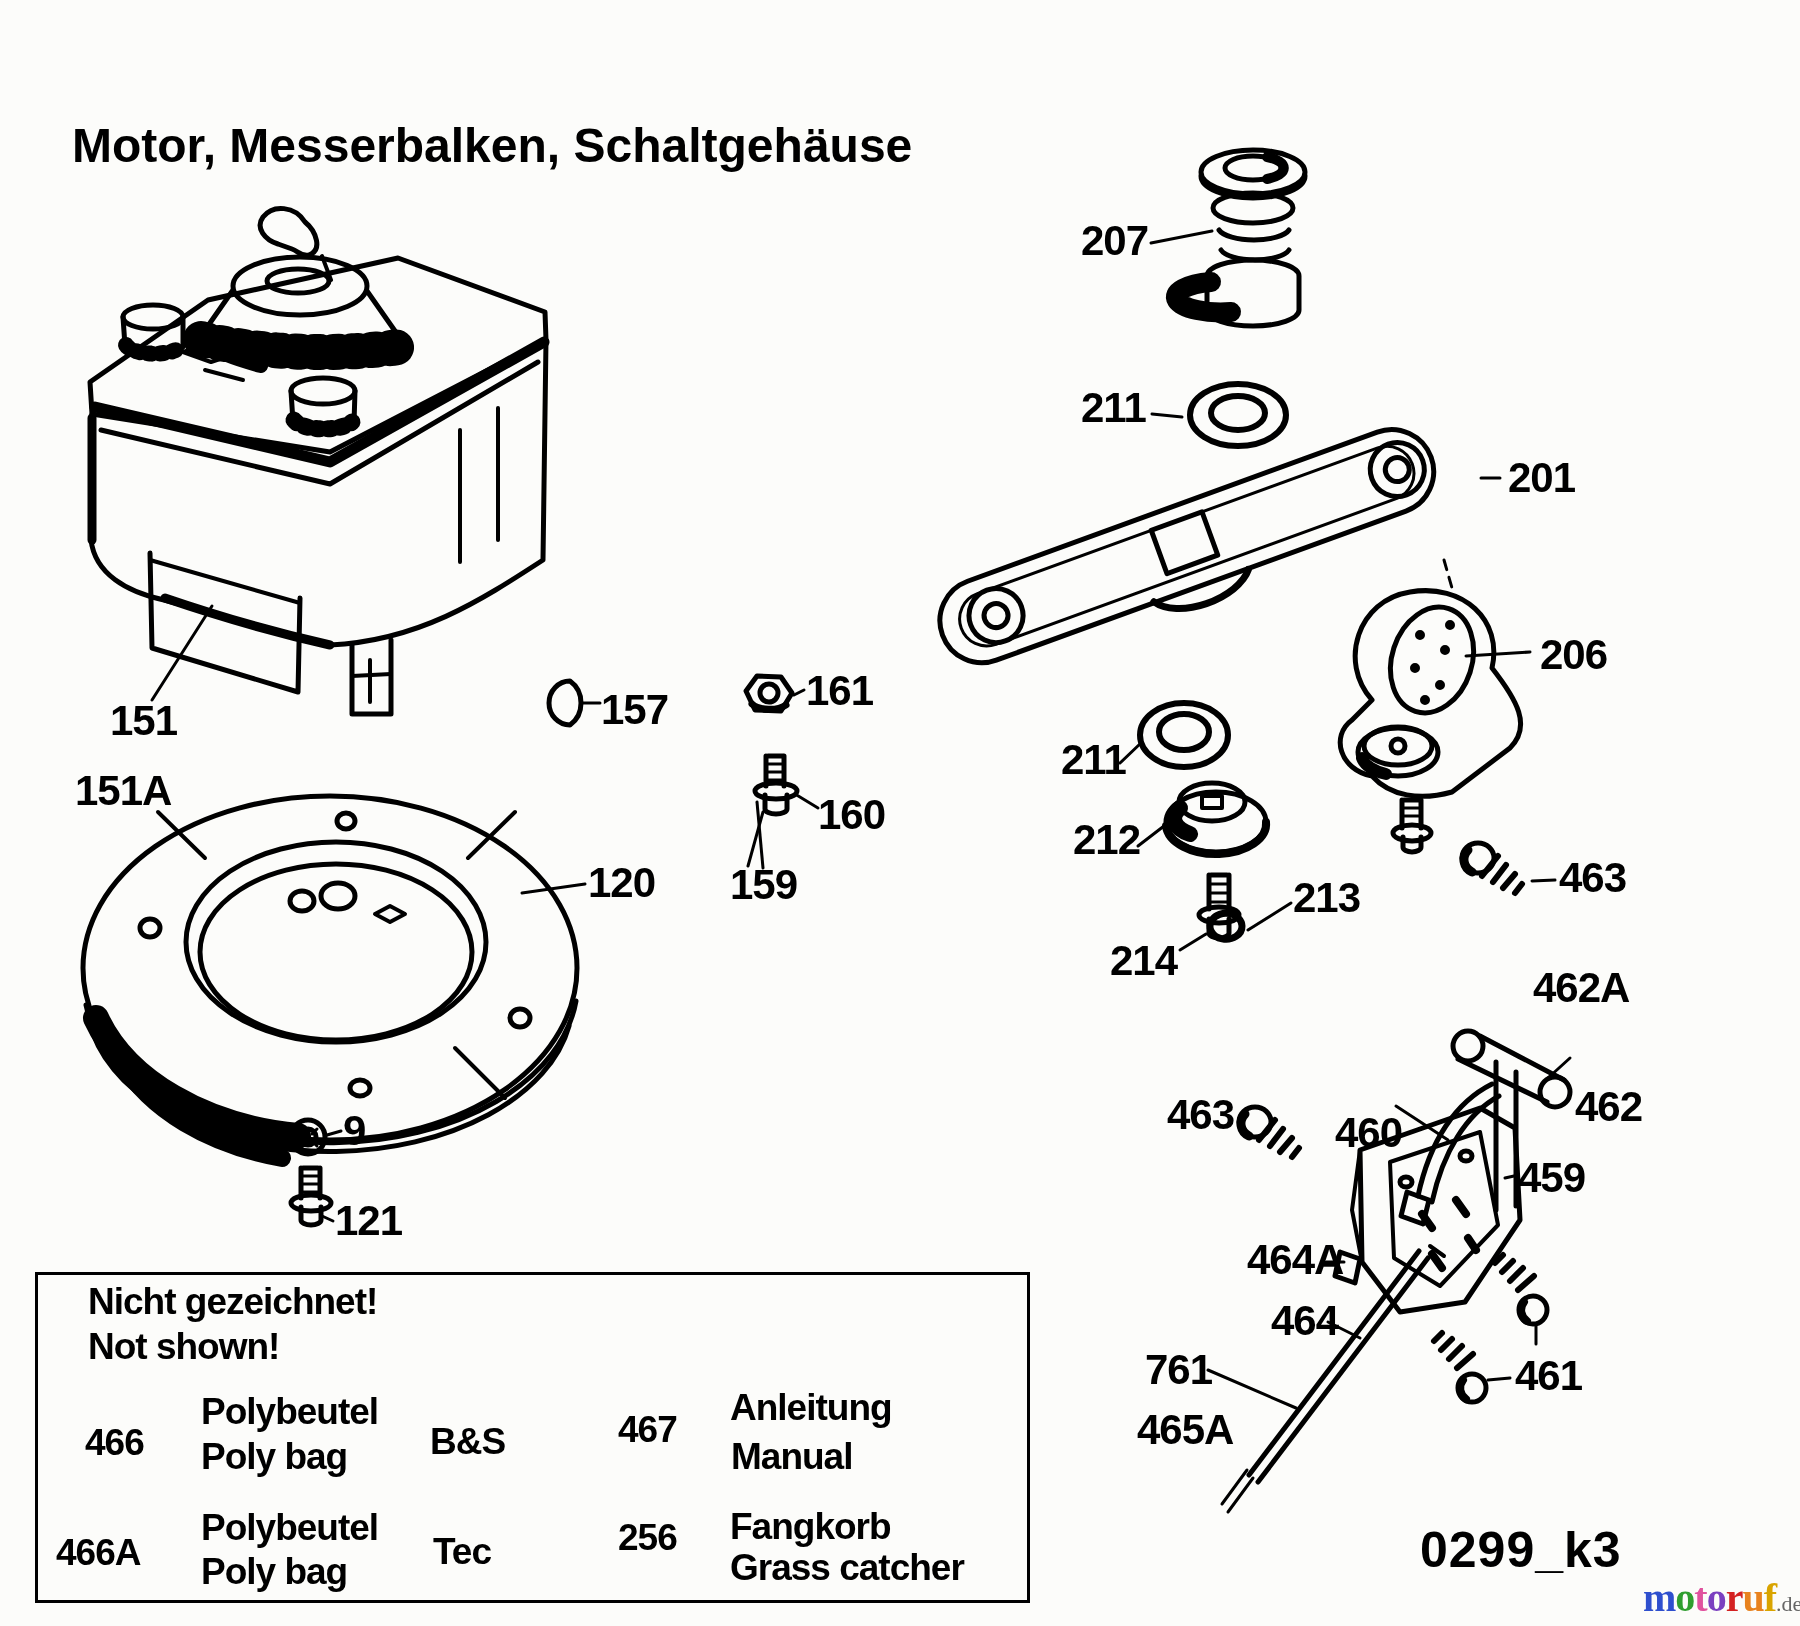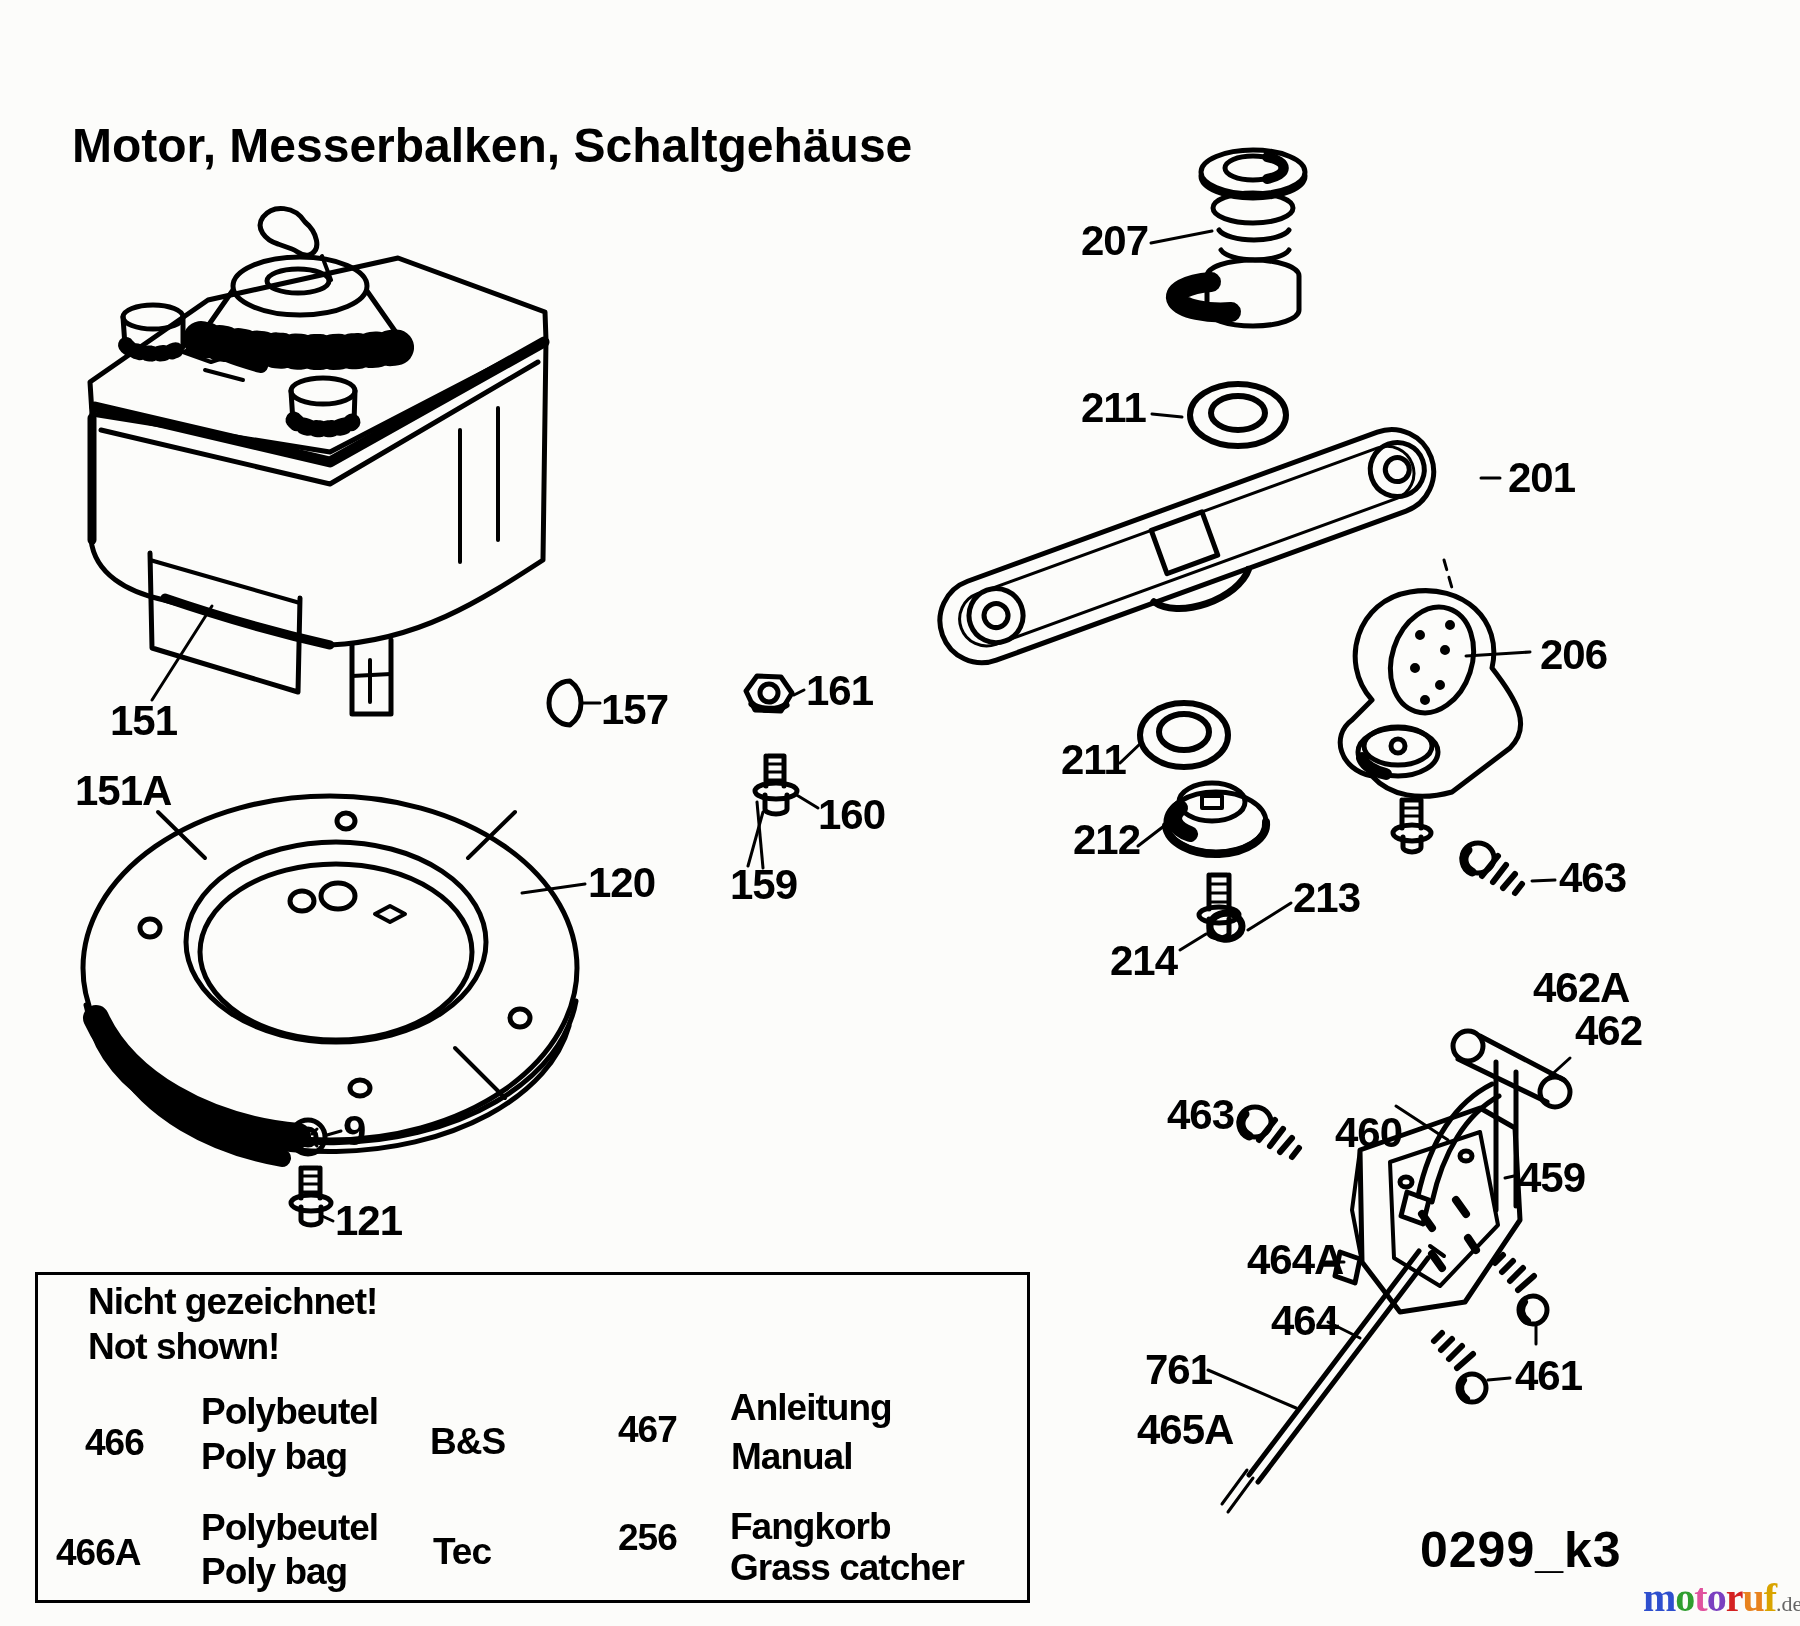--- a/index.html
+++ b/index.html
@@ -305,21 +305,21 @@
   <div class="callout" style="left:1081px;top:220px">207</div>
   <div class="callout" style="left:1081px;top:387px">211</div>
   <div class="callout" style="left:1508px;top:457px">201</div>
   <div class="callout" style="left:1540px;top:634px">206</div>
   <div class="callout" style="left:1061px;top:739px">211</div>
   <div class="callout" style="left:1073px;top:819px">212</div>
   <div class="callout" style="left:1293px;top:877px">213</div>
   <div class="callout" style="left:1110px;top:940px">214</div>
   <div class="callout" style="left:1559px;top:857px">463</div>
   <div class="callout" style="left:1533px;top:967px">462A</div>
-  <div class="callout" style="left:1575px;top:1010px">462</div>
+  <div class="callout" style="left:1575px;top:1086px">462</div>
   <div class="callout" style="left:1335px;top:1112px">460</div>
   <div class="callout" style="left:1167px;top:1094px">463</div>
   <div class="callout" style="left:1518px;top:1157px">459</div>
   <div class="callout" style="left:1247px;top:1239px">464A</div>
   <div class="callout" style="left:1271px;top:1300px">464</div>
   <div class="callout" style="left:1145px;top:1349px">761</div>
   <div class="callout" style="left:1515px;top:1355px">461</div>
   <div class="callout" style="left:1137px;top:1409px">465A</div>
 
   <div class="ns-box">

